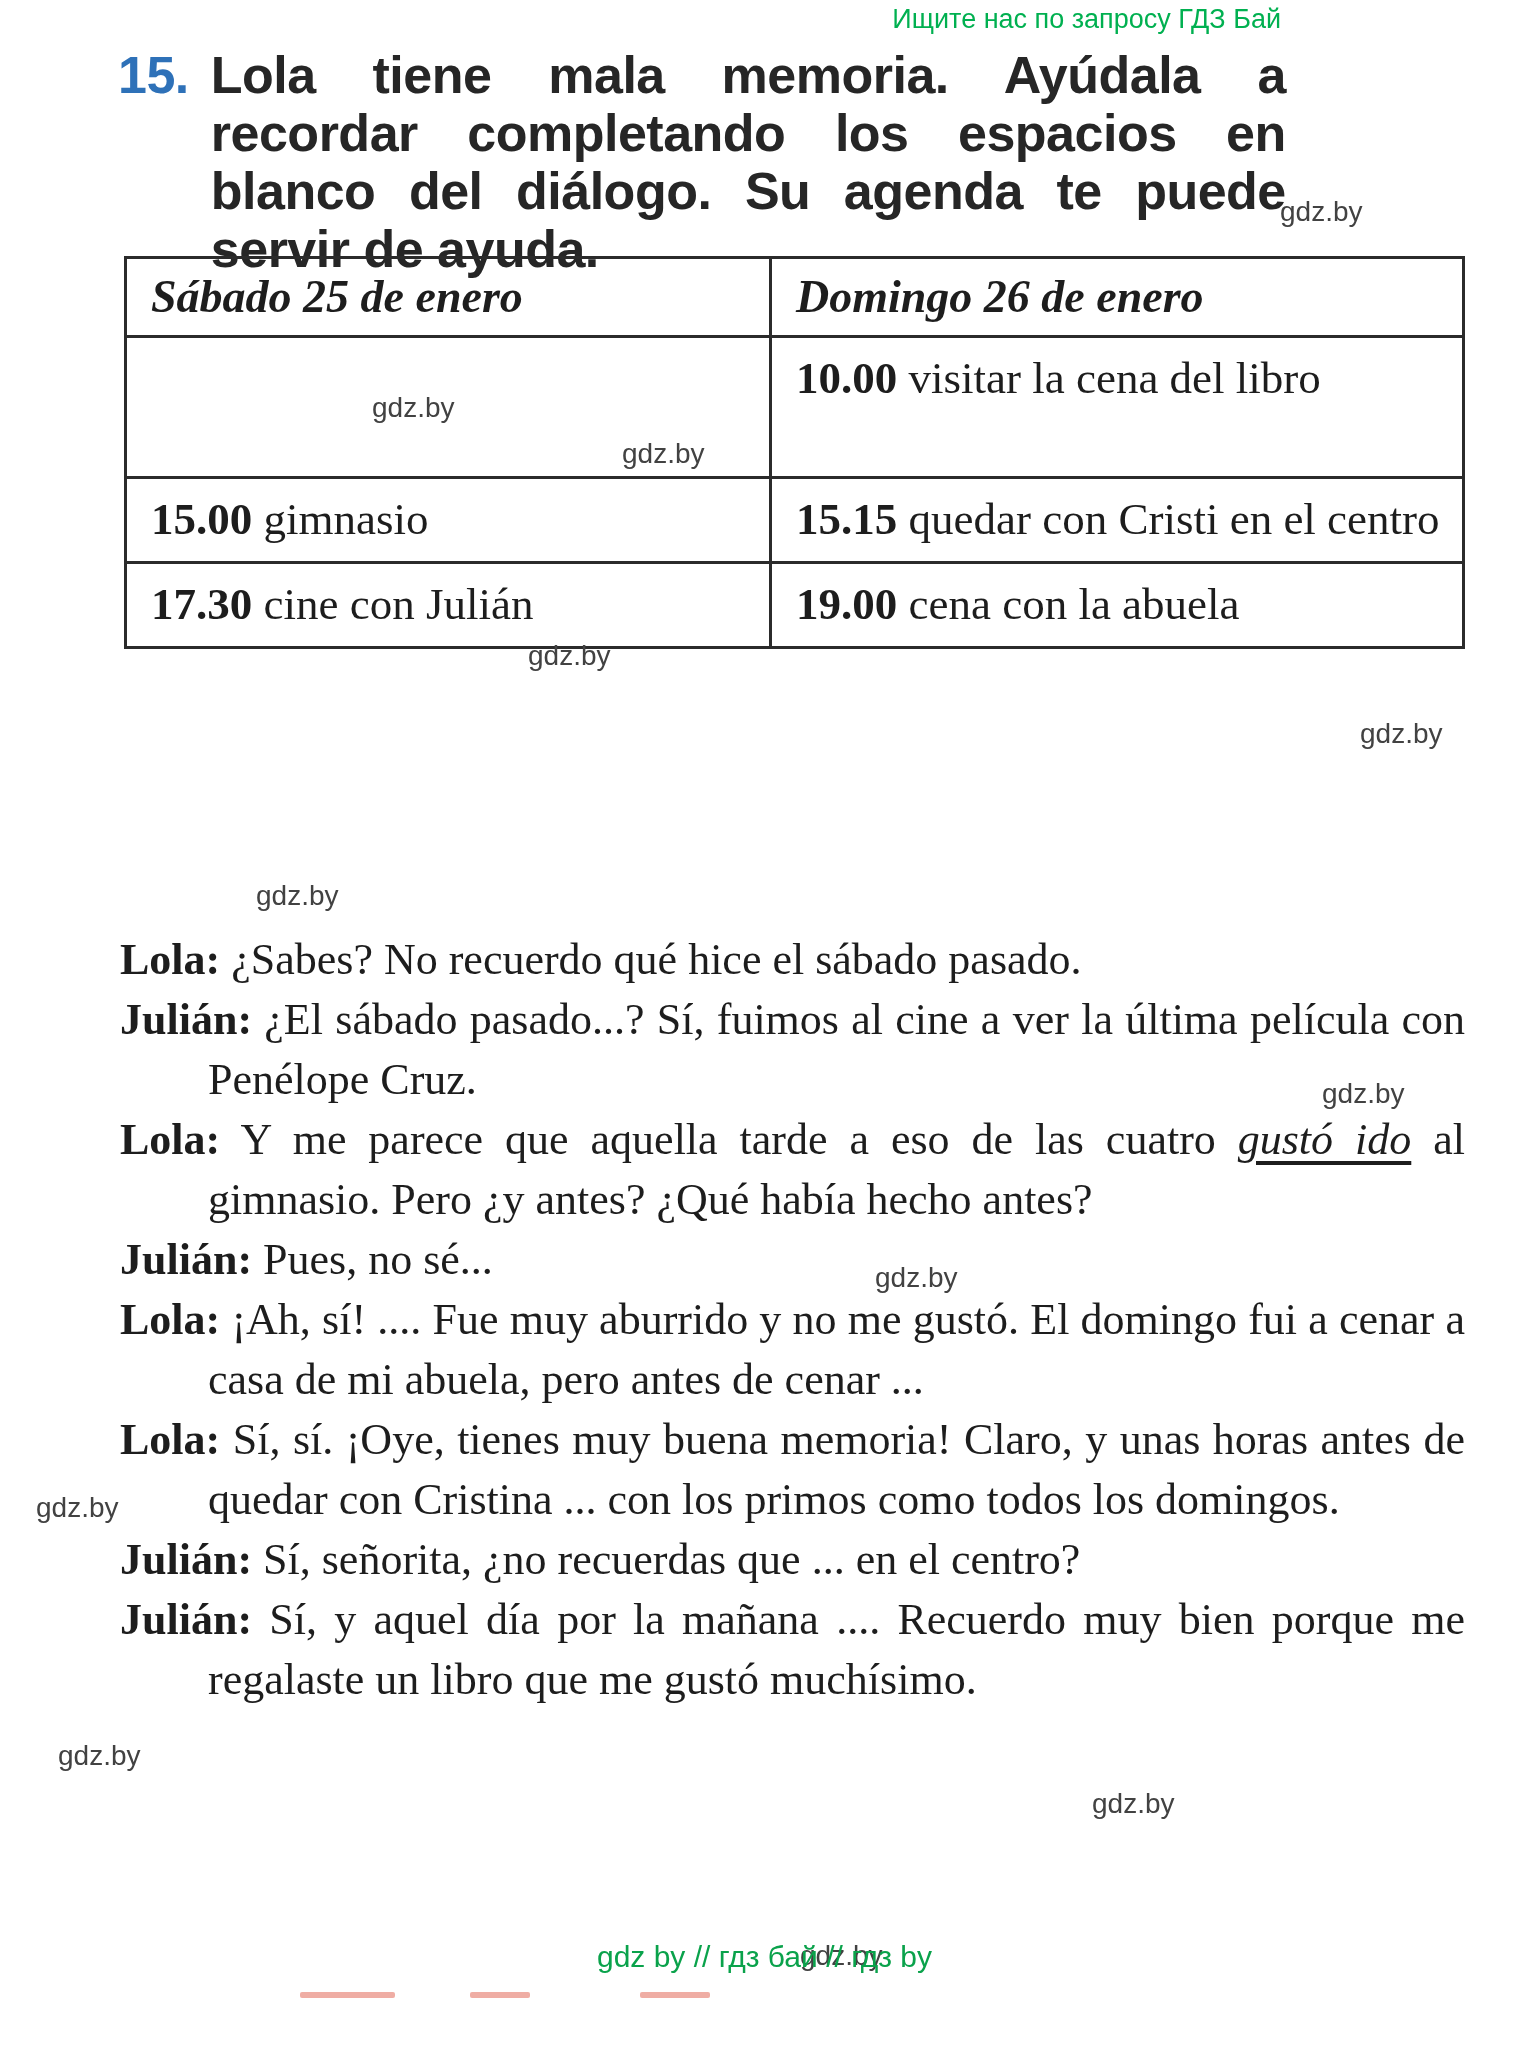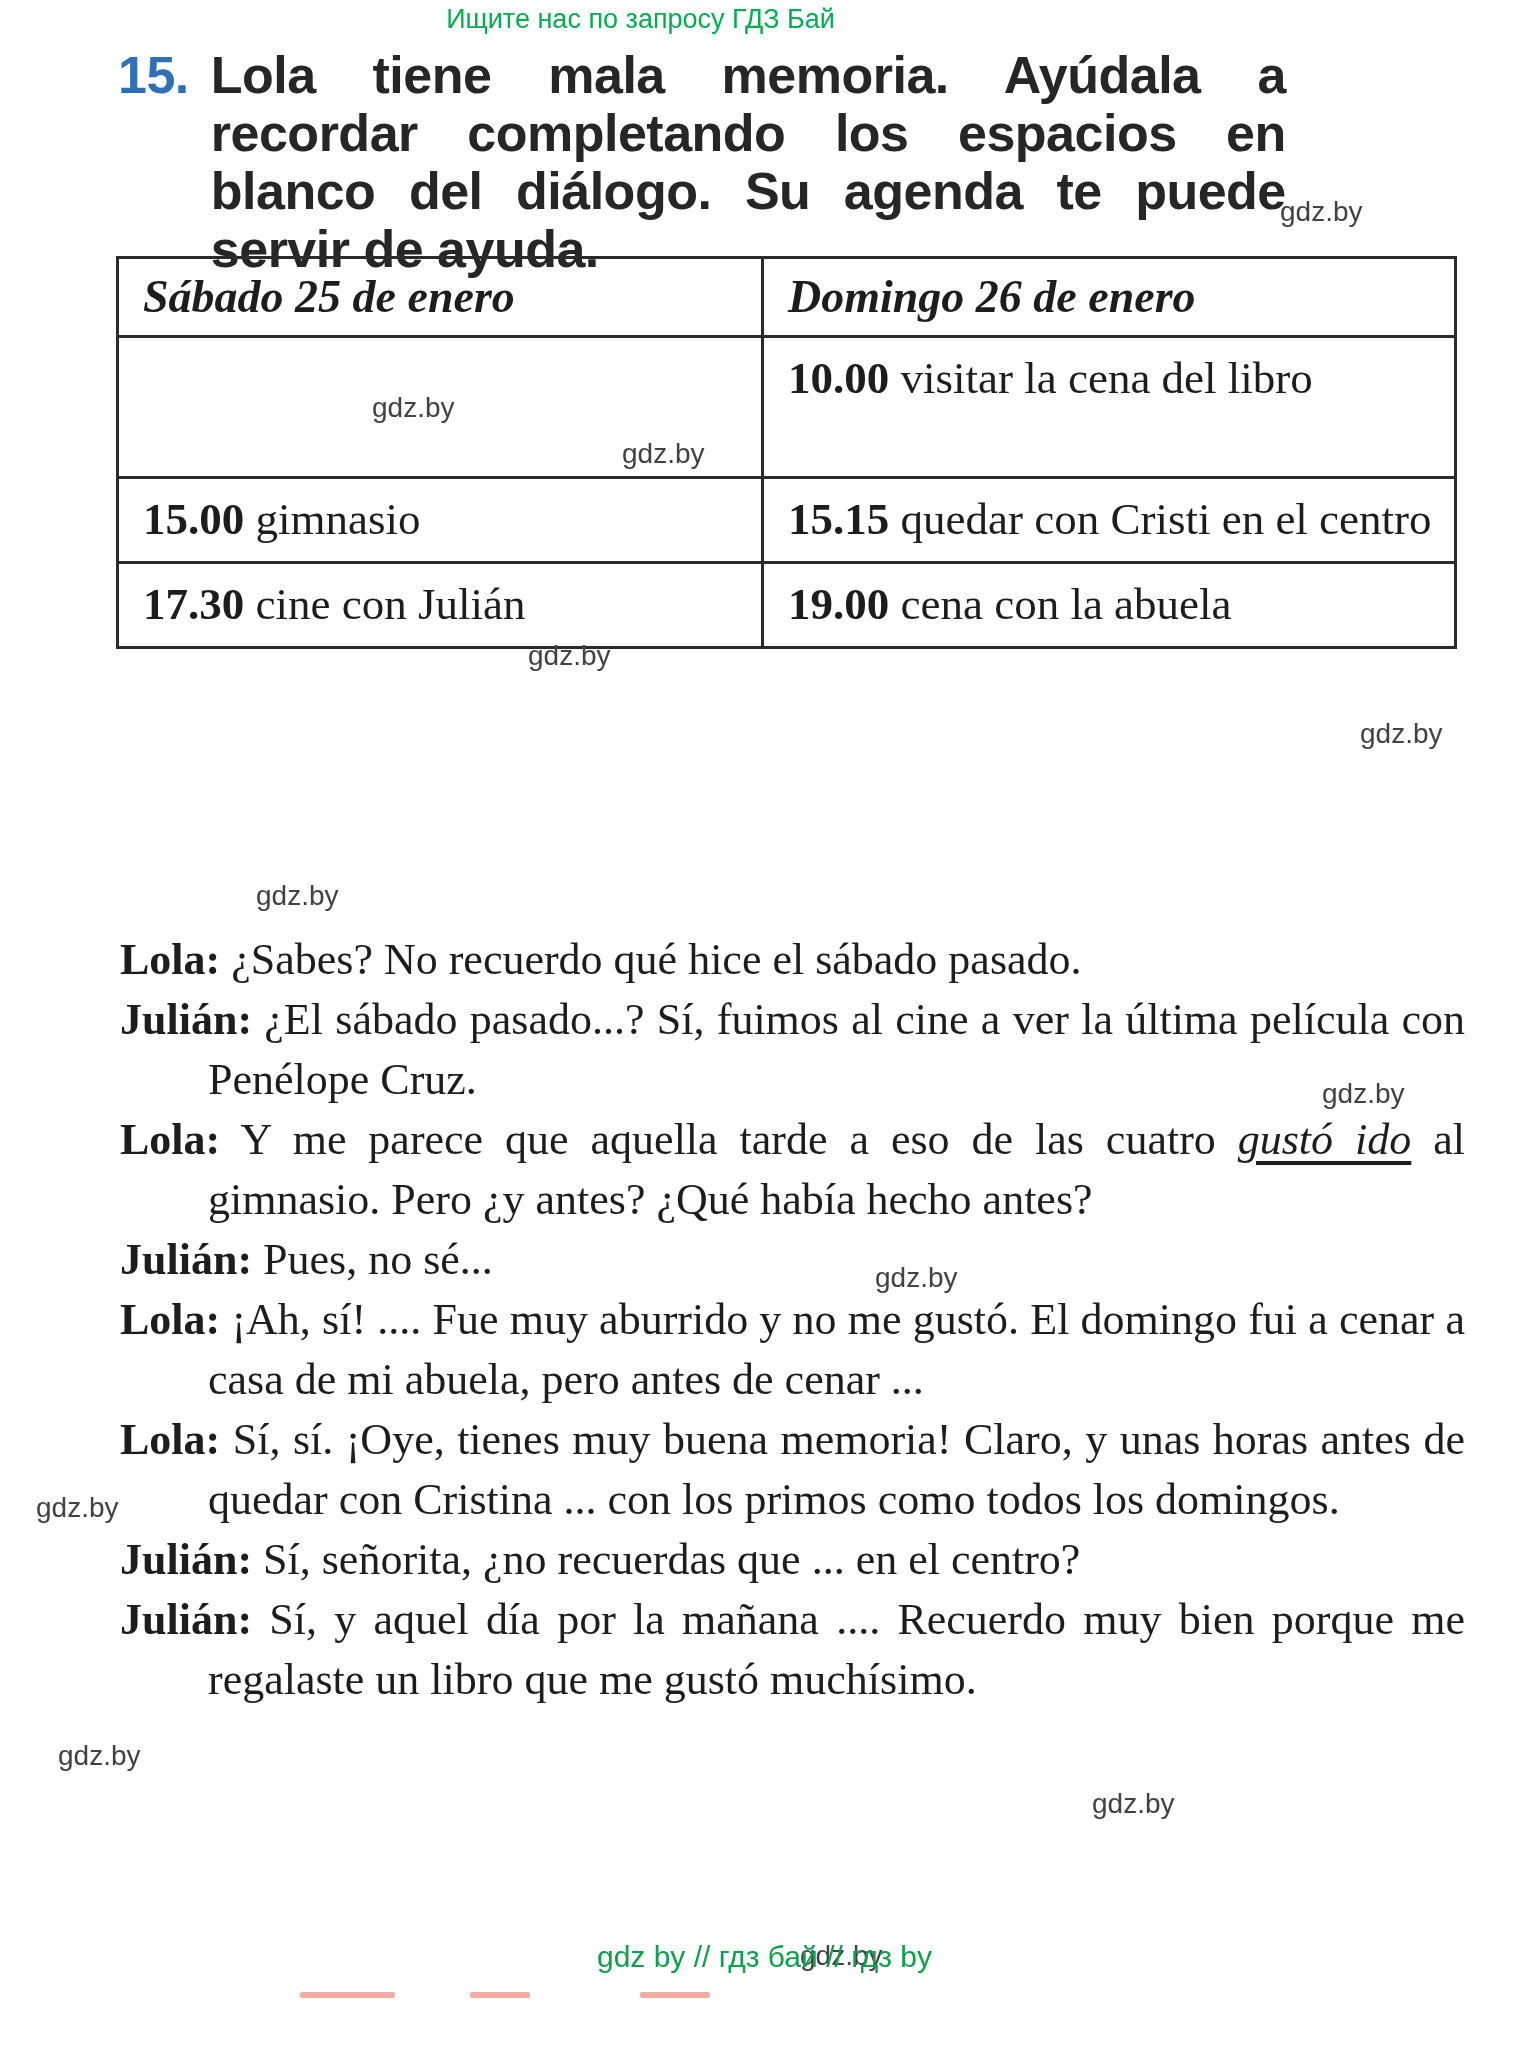--- a/index.html
+++ b/index.html
@@ -7,37 +7,37 @@
   body {
     width: 1529px; height: 2049px;
     background: #ffffff;
     font-family: "Liberation Serif", "DejaVu Serif", serif;
     color: #1d1d1d;
   }
   .page { position: relative; width: 1529px; height: 2049px; background: #ffffff; overflow: hidden; }
 
   .top-banner {
     position: absolute; top: 4px; left: 0; width: 1281px;
-    text-align: center;
+    text-align: right;
     font-family: "Liberation Sans", sans-serif;
     font-size: 27px; color: #00b050;
   }
 
   .exercise-head {
     position: absolute; top: 46px; left: 118px; width: 1170px;
     display: flex;
     font-family: "Liberation Sans", sans-serif;
     font-weight: bold; font-size: 52px; line-height: 58px;
     color: #262626; letter-spacing: -0.5px;
   }
   .exercise-number { color: #2e71b8; margin-right: 22px; white-space: nowrap; }
   .exercise-text { text-align: justify; width: 1075px; }
 
   table.agenda {
-    position: absolute; top: 256px; left: 116px; width: 1338px;
+    position: absolute; top: 256px; left: 124px; width: 1338px;
     border-collapse: collapse;
     table-layout: fixed;
     padding-left: 20px;
   }
   .agenda td {
     border: 3px solid #2b2b2b;
     vertical-align: top;
     padding: 12px 22px 14px 24px;
     font-size: 45px; line-height: 56px;
   }

